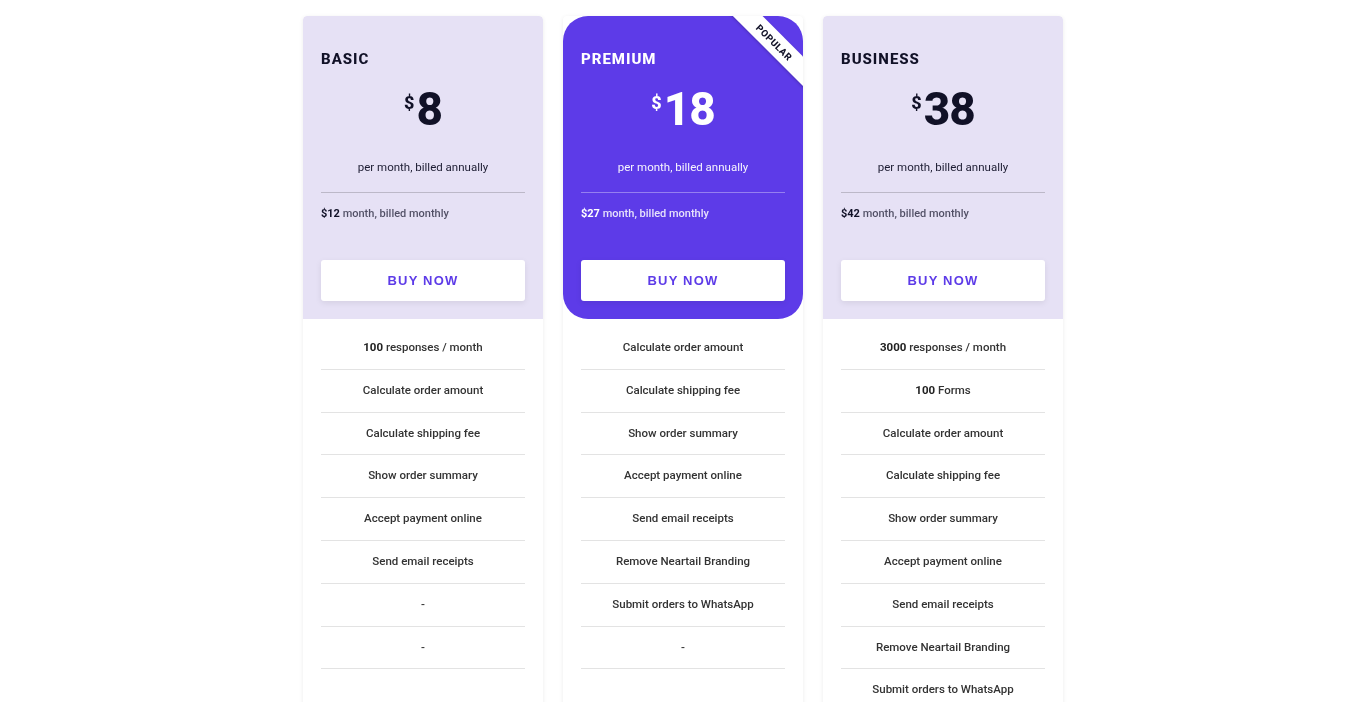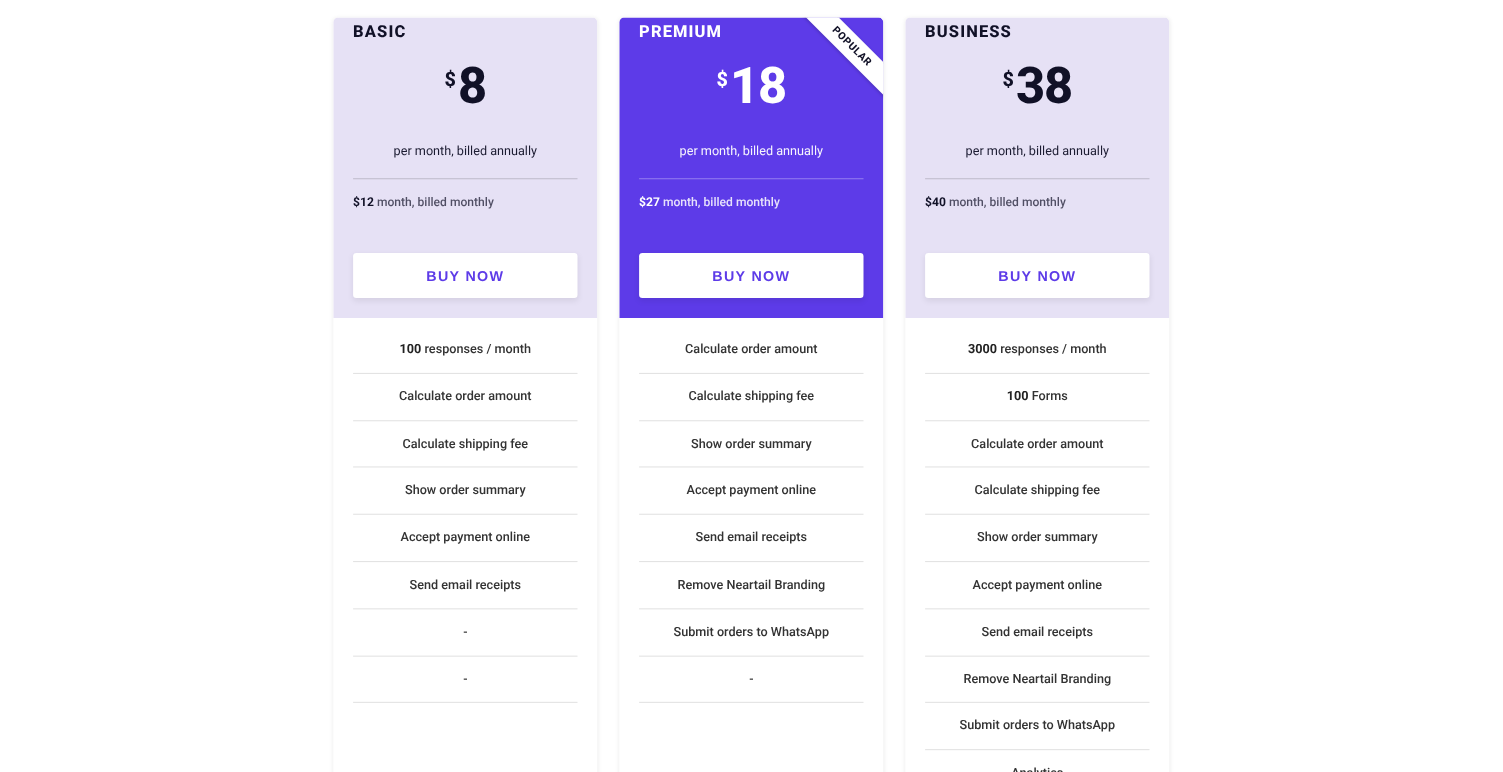--- a/index.html
+++ b/index.html
@@ -18,31 +18,32 @@
   }
   .plan-card {
     width: 240px;
     border-radius: 4px;
     background: #ffffff;
     box-shadow: 0 1px 4px rgba(0,0,0,0.08);
     position: relative;
     overflow: hidden;
   }
   .plan-header {
-    padding: 4px 18px 18px 18px;
+    padding: 34px 18px 18px 18px;
     border-top-left-radius: 4px;
     border-top-right-radius: 4px;
   }
   .plan-header.light {
     background: #e6e1f5;
     color: #111127;
   }
   .plan-header.purple {
     background: #5d3be8;
     color: #ffffff;
+    border-radius: 25px;
   }
   .plan-title {
     font-size: 15px;
     font-weight: 800;
     letter-spacing: 1px;
     text-align: left;
     margin-bottom: 18px;
   }
   .plan-price {
     display: flex;
@@ -187,21 +188,21 @@
     </div>
     <div class="plan-card">
       <div class="plan-header light">
         <div class="plan-title">BUSINESS</div>
         <div class="plan-price">
           <span class="currency">$</span>
           <span class="amount">38</span>
         </div>
         <div class="billing-annual">per month, billed annually</div>
         <hr>
-        <div class="billing-monthly"><span class="bm-price">$40 </span><span class="bm-rest">month, billed monthly</span></div>
+        <div class="billing-monthly"><span class="bm-price">$42 </span><span class="bm-rest">month, billed monthly</span></div>
         <button class="buy-btn">BUY NOW</button>
       </div>
       <ul class="features">
         <li><span class="f-bold">3000</span><span class="f-rest"> responses / month</span></li>
         <li><span class="f-bold">100</span><span class="f-rest"> Forms</span></li>
         <li><span class="f-rest">Calculate order amount</span></li>
         <li><span class="f-rest">Calculate shipping fee</span></li>
         <li><span class="f-rest">Show order summary</span></li>
         <li><span class="f-rest">Accept payment online</span></li>
         <li><span class="f-rest">Send email receipts</span></li>

